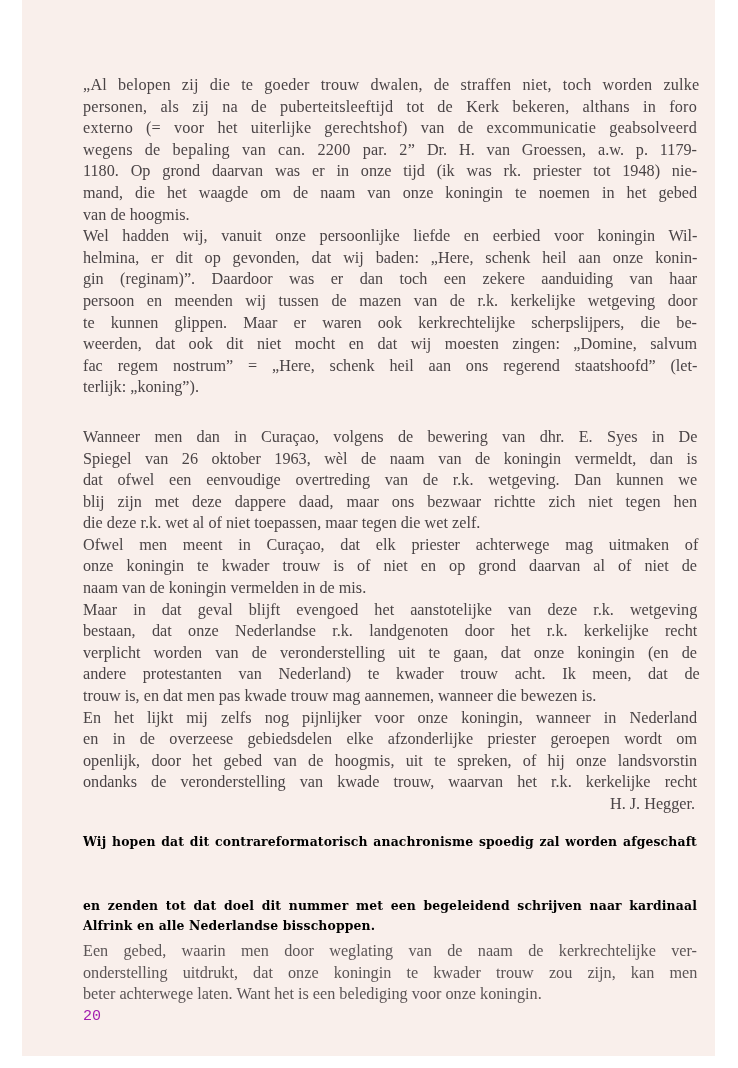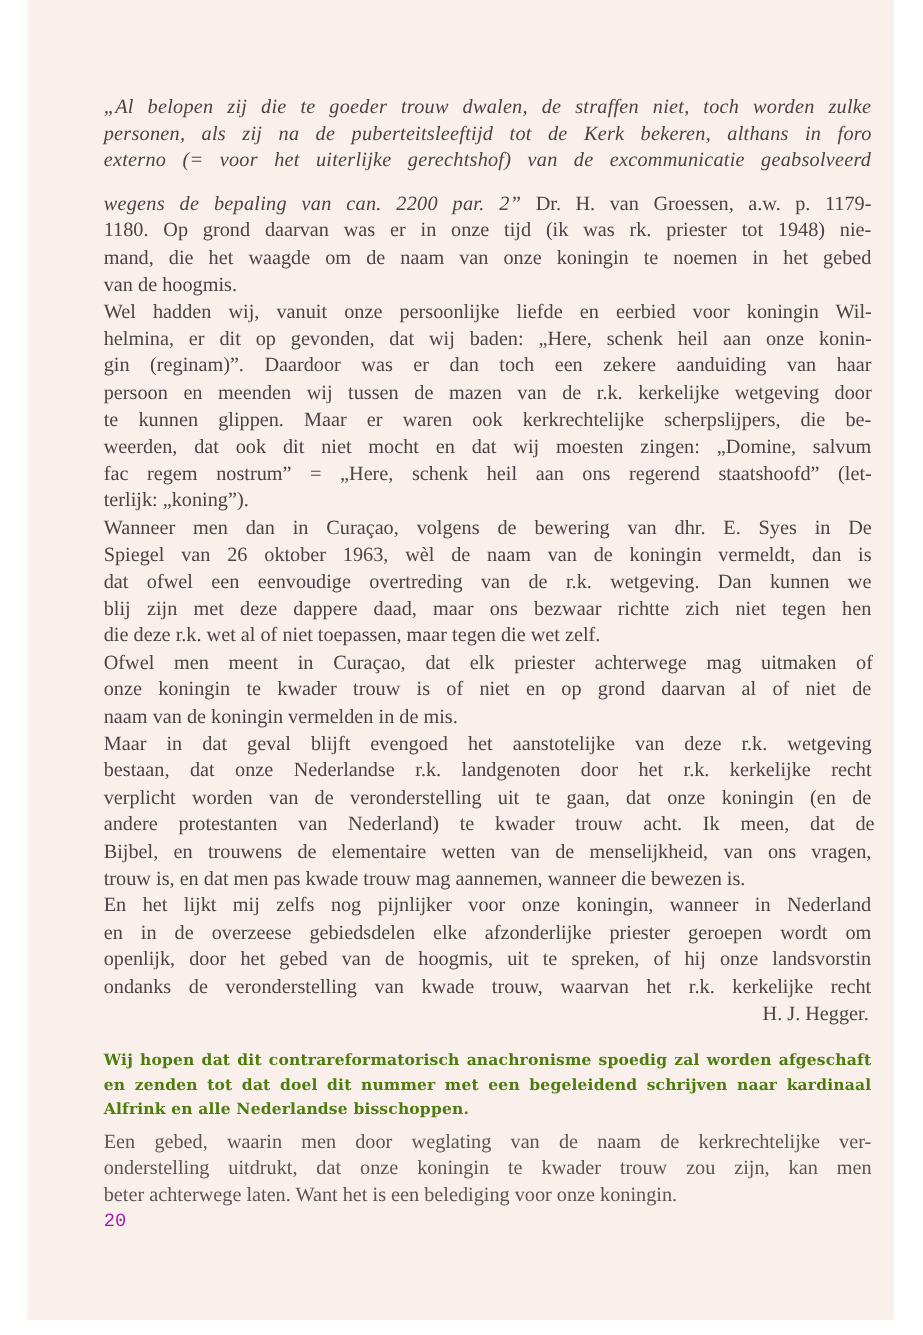--- a/index.html
+++ b/index.html
@@ -9,95 +9,94 @@
       background: #f9efeb;
     }
     .content {
       position: absolute; left: 61px; top: 75px; width: 614px;
       font-family: "Liberation Serif", "DejaVu Serif", serif;
       font-size: 16.2px; line-height: 21.6px; color: #4a4446;
       text-align: justify;
     }
     .line { display: block; white-space: nowrap; text-align-last: justify; text-align: justify; }
     .line.last { text-align-last: left; }
-    .it { font-style: italic; letter-spacing: 0.2px; }
+    .it { letter-spacing: 0.2px; }
     .sig { display: block; text-align: right; text-align-last: right; padding-right: 2px; }
     .bold-block {
       margin-top: 16px;
       font-family: "DejaVu Serif", "Liberation Serif", serif;
-      font-weight: bold; font-size: 12.4px; line-height: 19.5px; color: #4d7c0f;
+      font-weight: bold; font-size: 12.4px; line-height: 19.5px; color: #000000;
     }
     .bold-block .line { letter-spacing: 0.15px; }
     .closing { margin-top: 6px; color: #5b5556; }
     .page-number {
       display: block; margin-top: 0px; text-align: right; text-align-last: left;
       font-family: Liberation Mono, monospace; font-size: 15px; color: #a21caf;
     }
   </style>
 </head>
 <body>
 
 <div class="page">
   <div class="content">
 
     <div>
       <span class="line it" style="word-spacing: 6.84615px; display: block;">„Al belopen zij die te goeder trouw dwalen, de straffen niet, toch worden zulke</span>
       <span class="line it" style="word-spacing: 8.83333px; display: block;">personen, als zij na de puberteitsleeftijd tot de Kerk bekeren, althans in foro</span>
       <span class="line it" style="word-spacing: 8.77778px; display: block;">externo (= voor het uiterlijke gerechtshof) van de excommunicatie geabsolveerd</span>
-      <span class="line" style="word-spacing: 7.57143px; display: block; margin-top: 13px;"><span class="it">wegens de bepaling van can. 2200 par. 2”</span><span> Dr. H. van Groessen, a.w. p. 1179-</span></span>
+      <span class="line" style="word-spacing: 7.57143px; display: block;"><span class="it">wegens de bepaling van can. 2200 par. 2”</span><span> Dr. H. van Groessen, a.w. p. 1179-</span></span>
       <span class="line" style="word-spacing: 7.8px; display: block;">1180. Op grond daarvan was er in onze tijd (ik was rk. priester tot 1948) nie-</span>
       <span class="line" style="word-spacing: 8px; display: block;">mand, die het waagde om de naam van onze koningin te noemen in het gebed</span>
       <span class="line last">van de hoogmis.</span>
     </div>
 
     <div>
       <span class="line" style="word-spacing: 9.63636px; display: block;">Wel hadden wij, vanuit onze persoonlijke liefde en eerbied voor koningin Wil-</span>
       <span class="line" style="word-spacing: 7.84615px; display: block;">helmina, er dit op gevonden, dat wij baden: „Here, schenk heil aan onze konin-</span>
       <span class="line" style="word-spacing: 12.3636px; display: block;">gin (reginam)”. Daardoor was er dan toch een zekere aanduiding van haar</span>
       <span class="line" style="word-spacing: 8.41667px; display: block;">persoon en meenden wij tussen de mazen van de r.k. kerkelijke wetgeving door</span>
       <span class="line" style="word-spacing: 12px; display: block;">te kunnen glippen. Maar er waren ook kerkrechtelijke scherpslijpers, die be-</span>
       <span class="line" style="word-spacing: 9.41667px; display: block;">weerden, dat ook dit niet mocht en dat wij moesten zingen: „Domine, salvum</span>
       <span class="line" style="word-spacing: 10.8182px; display: block;">fac regem nostrum” = „Here, schenk heil aan ons regerend staatshoofd” (let-</span>
       <span class="line last">terlijk: „koning”).</span>
     </div>
 
     <div>
-      <span class="line" style="word-spacing: 10.2308px; display: block;">Wanneer men dan in Curaçao, volgens de bewering van dhr. E. Syes in De</span>
+      <span class="line" style="word-spacing: 10.2308px; display: block; margin-top: 28px;">Wanneer men dan in Curaçao, volgens de bewering van dhr. E. Syes in De</span>
       <span class="line" style="word-spacing: 9.38462px; display: block;">Spiegel van 26 oktober 1963, wèl de naam van de koningin vermeldt, dan is</span>
       <span class="line" style="word-spacing: 10.6364px; display: block;">dat ofwel een eenvoudige overtreding van de r.k. wetgeving. Dan kunnen we</span>
       <span class="line" style="word-spacing: 8.92308px; display: block;">blij zijn met deze dappere daad, maar ons bezwaar richtte zich niet tegen hen</span>
       <span class="line last">die deze r.k. wet al of niet toepassen, maar tegen die wet zelf.</span>
     </div>
 
     <div>
       <span class="line" style="word-spacing: 11.7273px; display: block;">Ofwel men meent in Curaçao, dat elk priester achterwege mag uitmaken of</span>
       <span class="line" style="word-spacing: 8.93333px; display: block;">onze koningin te kwader trouw is of niet en op grond daarvan al of niet de</span>
       <span class="line last">naam van de koningin vermelden in de mis.</span>
     </div>
 
     <div>
       <span class="line" style="word-spacing: 12px; display: block;">Maar in dat geval blijft evengoed het aanstotelijke van deze r.k. wetgeving</span>
       <span class="line" style="word-spacing: 12.3px; display: block;">bestaan, dat onze Nederlandse r.k. landgenoten door het r.k. kerkelijke recht</span>
       <span class="line" style="word-spacing: 9px; display: block;">verplicht worden van de veronderstelling uit te gaan, dat onze koningin (en de</span>
       <span class="line" style="word-spacing: 12.5455px; display: block;">andere protestanten van Nederland) te kwader trouw acht. Ik meen, dat de</span>
-      <span class="line" style="word-spacing: 8.18182px; display: block;">Bijbel, en trouwens de elementaire wetten van de menselijkheid, van ons vragen,</span>
       <span class="line last">trouw is, en dat men pas kwade trouw mag aannemen, wanneer die bewezen is.</span>
     </div>
 
     <div>
       <span class="line" style="word-spacing: 9.08333px; display: block;">En het lijkt mij zelfs nog pijnlijker voor onze koningin, wanneer in Nederland</span>
       <span class="line" style="word-spacing: 10.3px; display: block;">en in de overzeese gebiedsdelen elke afzonderlijke priester geroepen wordt om</span>
       <span class="line" style="word-spacing: 7.23077px; display: block;">openlijk, door het gebed van de hoogmis, uit te spreken, of hij onze landsvorstin</span>
       <span class="line" style="word-spacing: 10px; display: block;">ondanks de veronderstelling van kwade trouw, waarvan het r.k. kerkelijke recht</span>
       <span class="sig">H. J. Hegger.</span>
     </div>
 
     <div class="bold-block">
       <span class="line" style="word-spacing: 1.22222px; display: block;">Wij hopen dat dit contrareformatorisch anachronisme spoedig zal worden afgeschaft</span>
-      <span class="line" style="word-spacing: 3.08333px; display: block;">en zenden tot dat doel dit nummer met een begeleidend schrijven naar kardinaal</span>
+      <span class="line" style="word-spacing: 3.08333px; display: block; margin-top: 45px;">en zenden tot dat doel dit nummer met een begeleidend schrijven naar kardinaal</span>
       <span class="line last">Alfrink en alle Nederlandse bisschoppen.</span>
     </div>
 
     <div class="closing">
       <span class="line" style="word-spacing: 11.2727px; display: block;">Een gebed, waarin men door weglating van de naam de kerkrechtelijke ver-</span>
       <span class="line" style="word-spacing: 11.0909px; display: block;">onderstelling uitdrukt, dat onze koningin te kwader trouw zou zijn, kan men</span>
       <span class="line last">beter achterwege laten. Want het is een belediging voor onze koningin.</span>
     </div>
 
     <span class="page-number">20</span>

